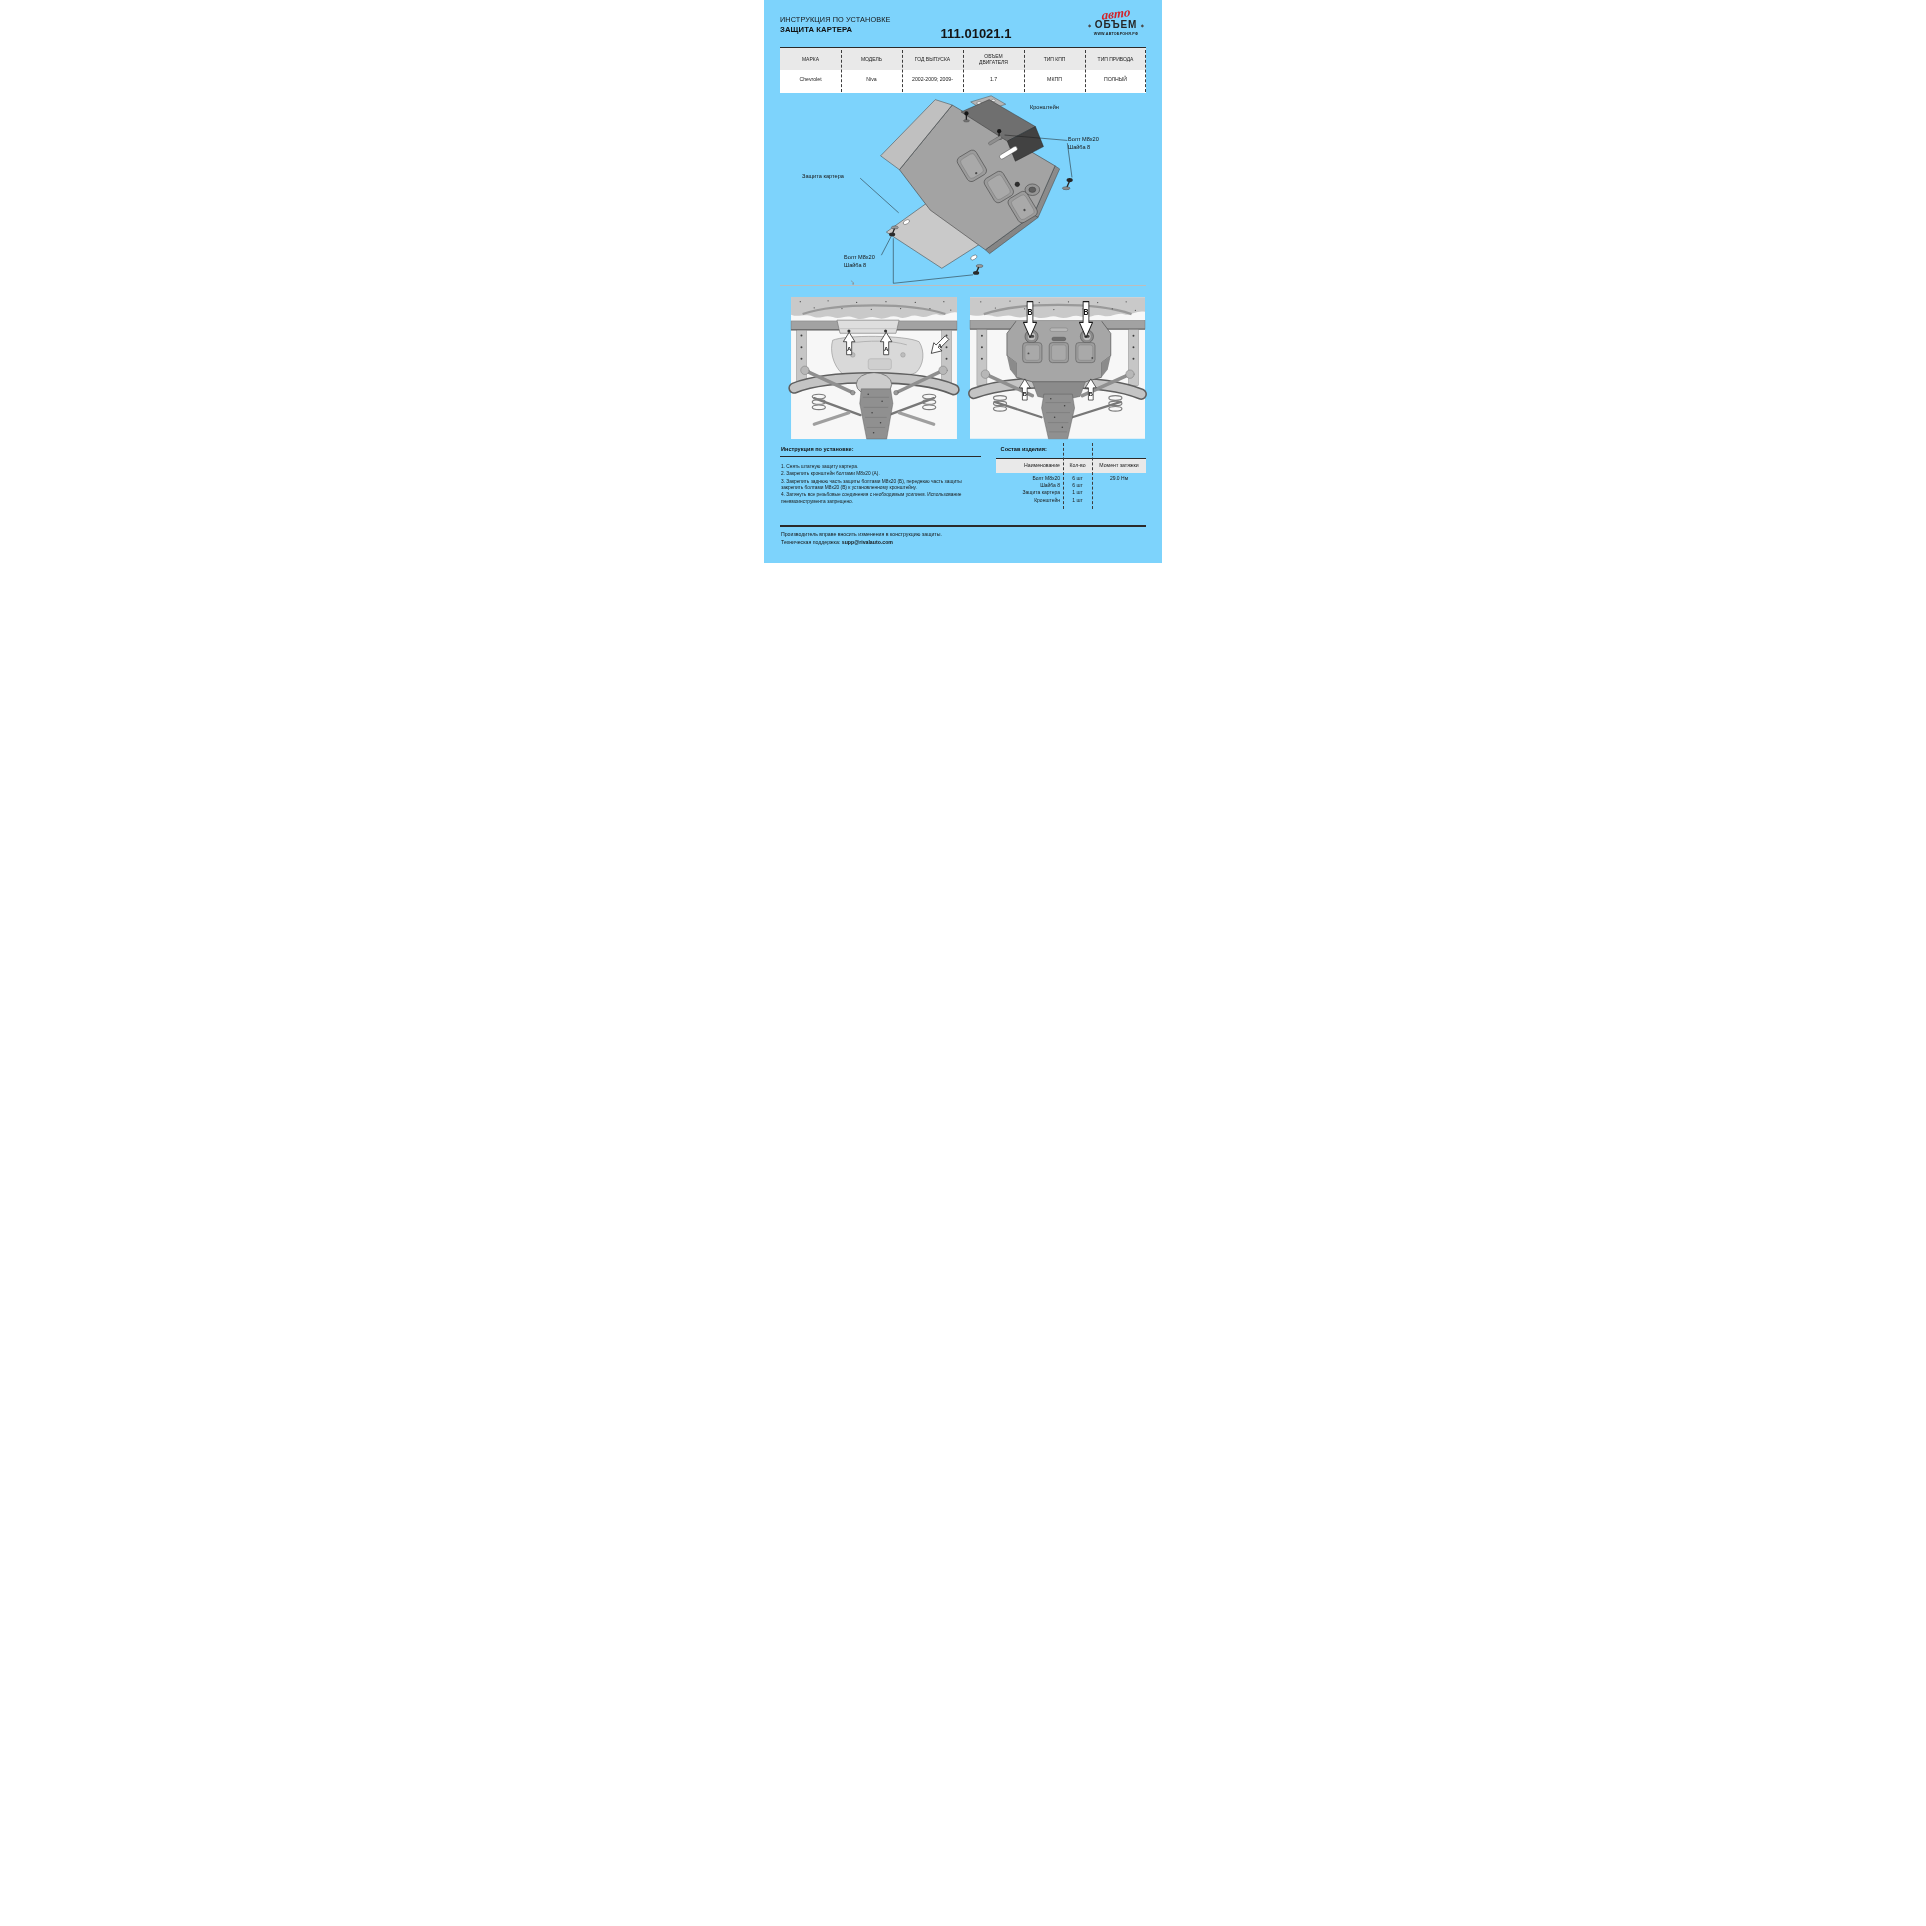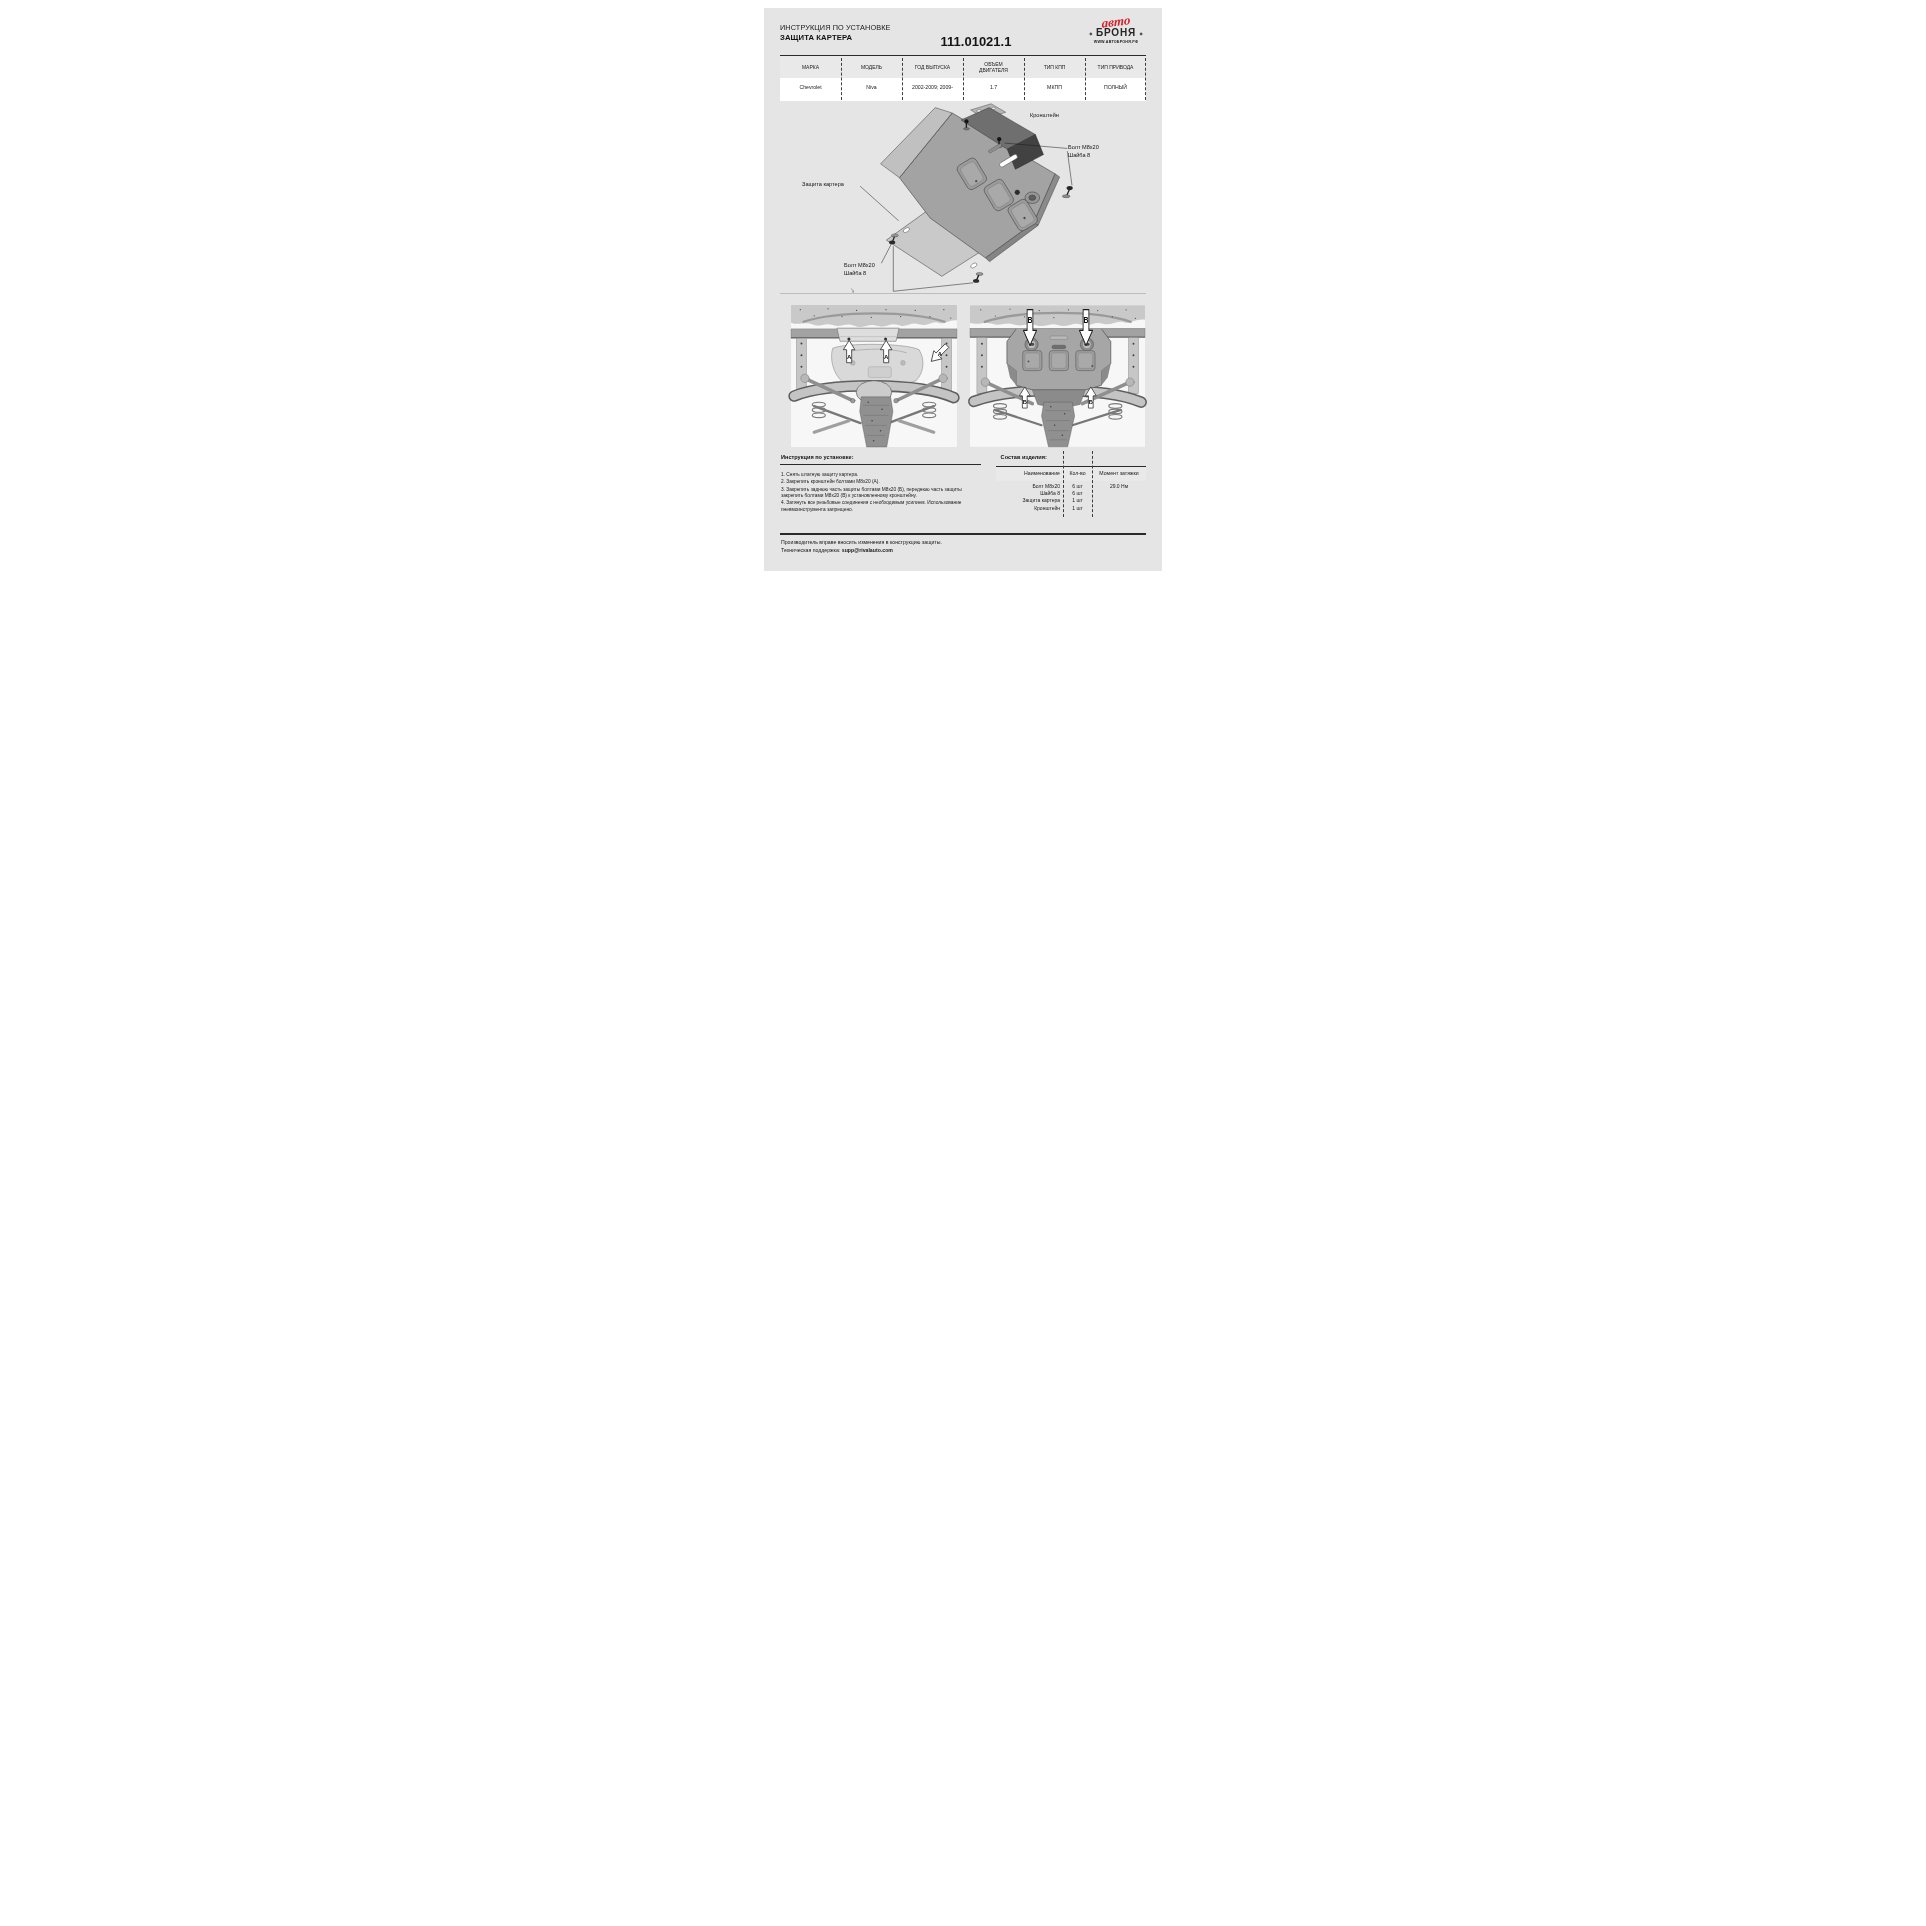--- a/index.html
+++ b/index.html
@@ -1,17 +1,17 @@
 <!DOCTYPE html>
 <html style="font-size:6.2px"><head>
 <meta charset="utf-8">
 <style>
   html,body{margin:0;padding:0;background:#ffffff;}
   body{font-family:"Liberation Sans","DejaVu Sans",sans-serif;color:#1d1d1d;}
-  #page{position:relative;width:398px;height:563px;background:#e5e5e5;margin:8px auto;overflow:hidden;}
+  #page{position:relative;width:398px;height:563px;background:#7dd3fc;margin:0 auto;overflow:hidden;}
   .abs{position:absolute;}
 
   
   .doc-title1{left:16px;top:15.4px;font-size:7.3px;font-weight:400;letter-spacing:0.1px;color:#161616;}
   .doc-title2{left:16px;top:25.4px;font-size:7.7px;font-weight:700;letter-spacing:0.1px;color:#111;}
   .part-number{left:162px;top:26px;width:100px;text-align:center;font-size:13px;font-weight:700;color:#141414;}
   .logo{left:321px;top:7.7px;width:62px;text-align:center;}
   .logo-script{display:block;font-family:"Liberation Serif","DejaVu Serif",serif;font-style:italic;font-weight:700;font-size:13px;line-height:11.6px;color:#d2232a;transform:rotate(-7deg) skewX(-6deg);}
   .logo-name{display:block;font-size:10px;line-height:10px;font-weight:700;letter-spacing:0.8px;color:#262626;margin-top:0.8px;white-space:nowrap;}
   .logo-diamond{font-size:4.2px;color:#4a4a4a;vertical-align:1.2px;letter-spacing:0;}
@@ -59,21 +59,21 @@
 <body>
 
 <div id="page">
 
   <div class="abs doc-title1">ИНСТРУКЦИЯ ПО УСТАНОВКЕ</div>
   <div class="abs doc-title2">ЗАЩИТА КАРТЕРА</div>
   <div class="abs part-number">111.01021.1</div>
 
   <div class="abs logo">
     <span class="logo-script">авто</span>
-    <span class="logo-name"><span class="logo-diamond">◆</span> <span>БРОНЯ</span> <span class="logo-diamond">◆</span></span>
+    <span class="logo-name"><span class="logo-diamond">◆</span> <span>ОБЪЕМ</span> <span class="logo-diamond">◆</span></span>
     <span class="logo-site">WWW.АВТОБРОНЯ.РФ</span>
   </div>
 
   <div class="abs spec-table">
     <div class="spec-row spec-head">
       <div class="spec-cell">
           <div class="narrow">МАРКА</div>
         </div>
       <div class="spec-cell">
           <div class="narrow">МОДЕЛЬ</div>

